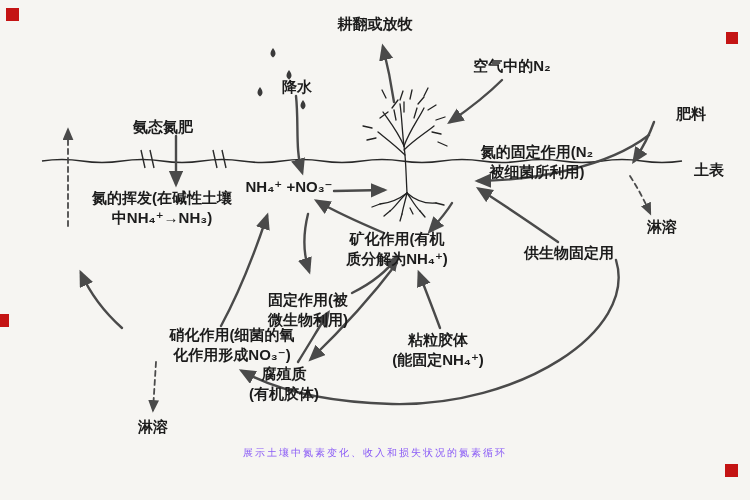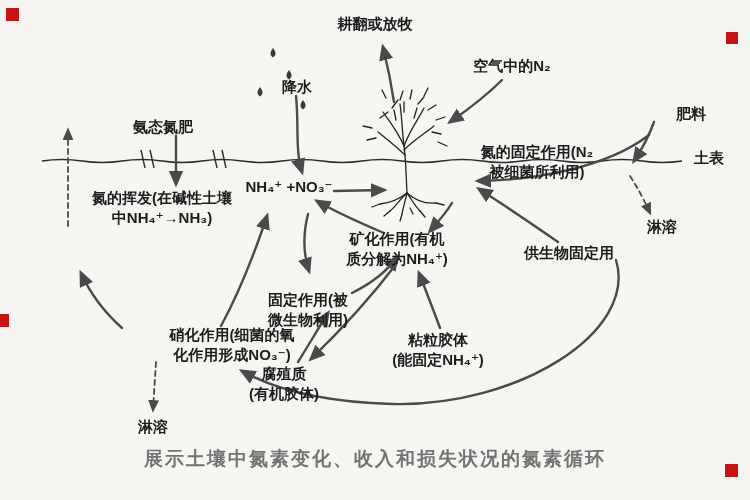--- a/index.html
+++ b/index.html
@@ -11,21 +11,21 @@
   }
   svg.layer{position:absolute;left:0;top:0;z-index:1;}
   .lbl{
     position:absolute;z-index:2;color:#1c1c1c;font-weight:700;
     font-size:15px;line-height:1.3;white-space:pre-line;text-align:center;
     transform:translateX(-50%);
   }
   .lbl.left{transform:none;text-align:left;}
   .caption{
     position:absolute;z-index:2;left:50%;transform:translateX(-50%);
-    top:446px;font-size:19px;font-weight:700;letter-spacing:2px;color:#737373;
+    top:446px;font-size:10px;font-weight:400;letter-spacing:2px;color:#8b5cf6;
     white-space:nowrap;
   }
   .marker{position:absolute;z-index:3;background:#c41414;}
 </style>
 </head>
 <body>
 
 <div class="stage">
 
   <svg class="layer" width="750" height="500" viewBox="0 0 750 500">
@@ -90,21 +90,21 @@
     </g>
   </svg>
 
   <div class="lbl" style="left:375px;top:14px;">耕翻或放牧</div>
   <div class="lbl" style="left:512px;top:56px;">空气中的N₂</div>
   <div class="lbl" style="left:297px;top:77px;">降水</div>
   <div class="lbl" style="left:163px;top:117px;">氨态氮肥</div>
   <div class="lbl" style="left:537px;top:106px;margin-top:36px;">氮的固定作用(N₂
 被细菌所利用)</div>
   <div class="lbl" style="left:691px;top:104px;">肥料</div>
-  <div class="lbl left" style="left:694px;top:148px;">土表</div>
+  <div class="lbl left" style="left:694px;top:160px;">土表</div>
   <div class="lbl" style="left:289px;top:177px;">NH₄⁺ +NO₃⁻</div>
   <div class="lbl" style="left:162px;top:188px;">氮的挥发(在碱性土壤
 中NH₄⁺→NH₃)</div>
   <div class="lbl" style="left:662px;top:217px;">淋溶</div>
   <div class="lbl" style="left:397px;top:229px;">矿化作用(有机
 质分解为NH₄⁺)</div>
   <div class="lbl" style="left:569px;top:243px;">供生物固定用</div>
   <div class="lbl" style="left:308px;top:290px;">固定作用(被
 微生物利用)</div>
   <div class="lbl" style="left:184px;top:325px;margin-left:48px;">硝化作用(细菌的氧

